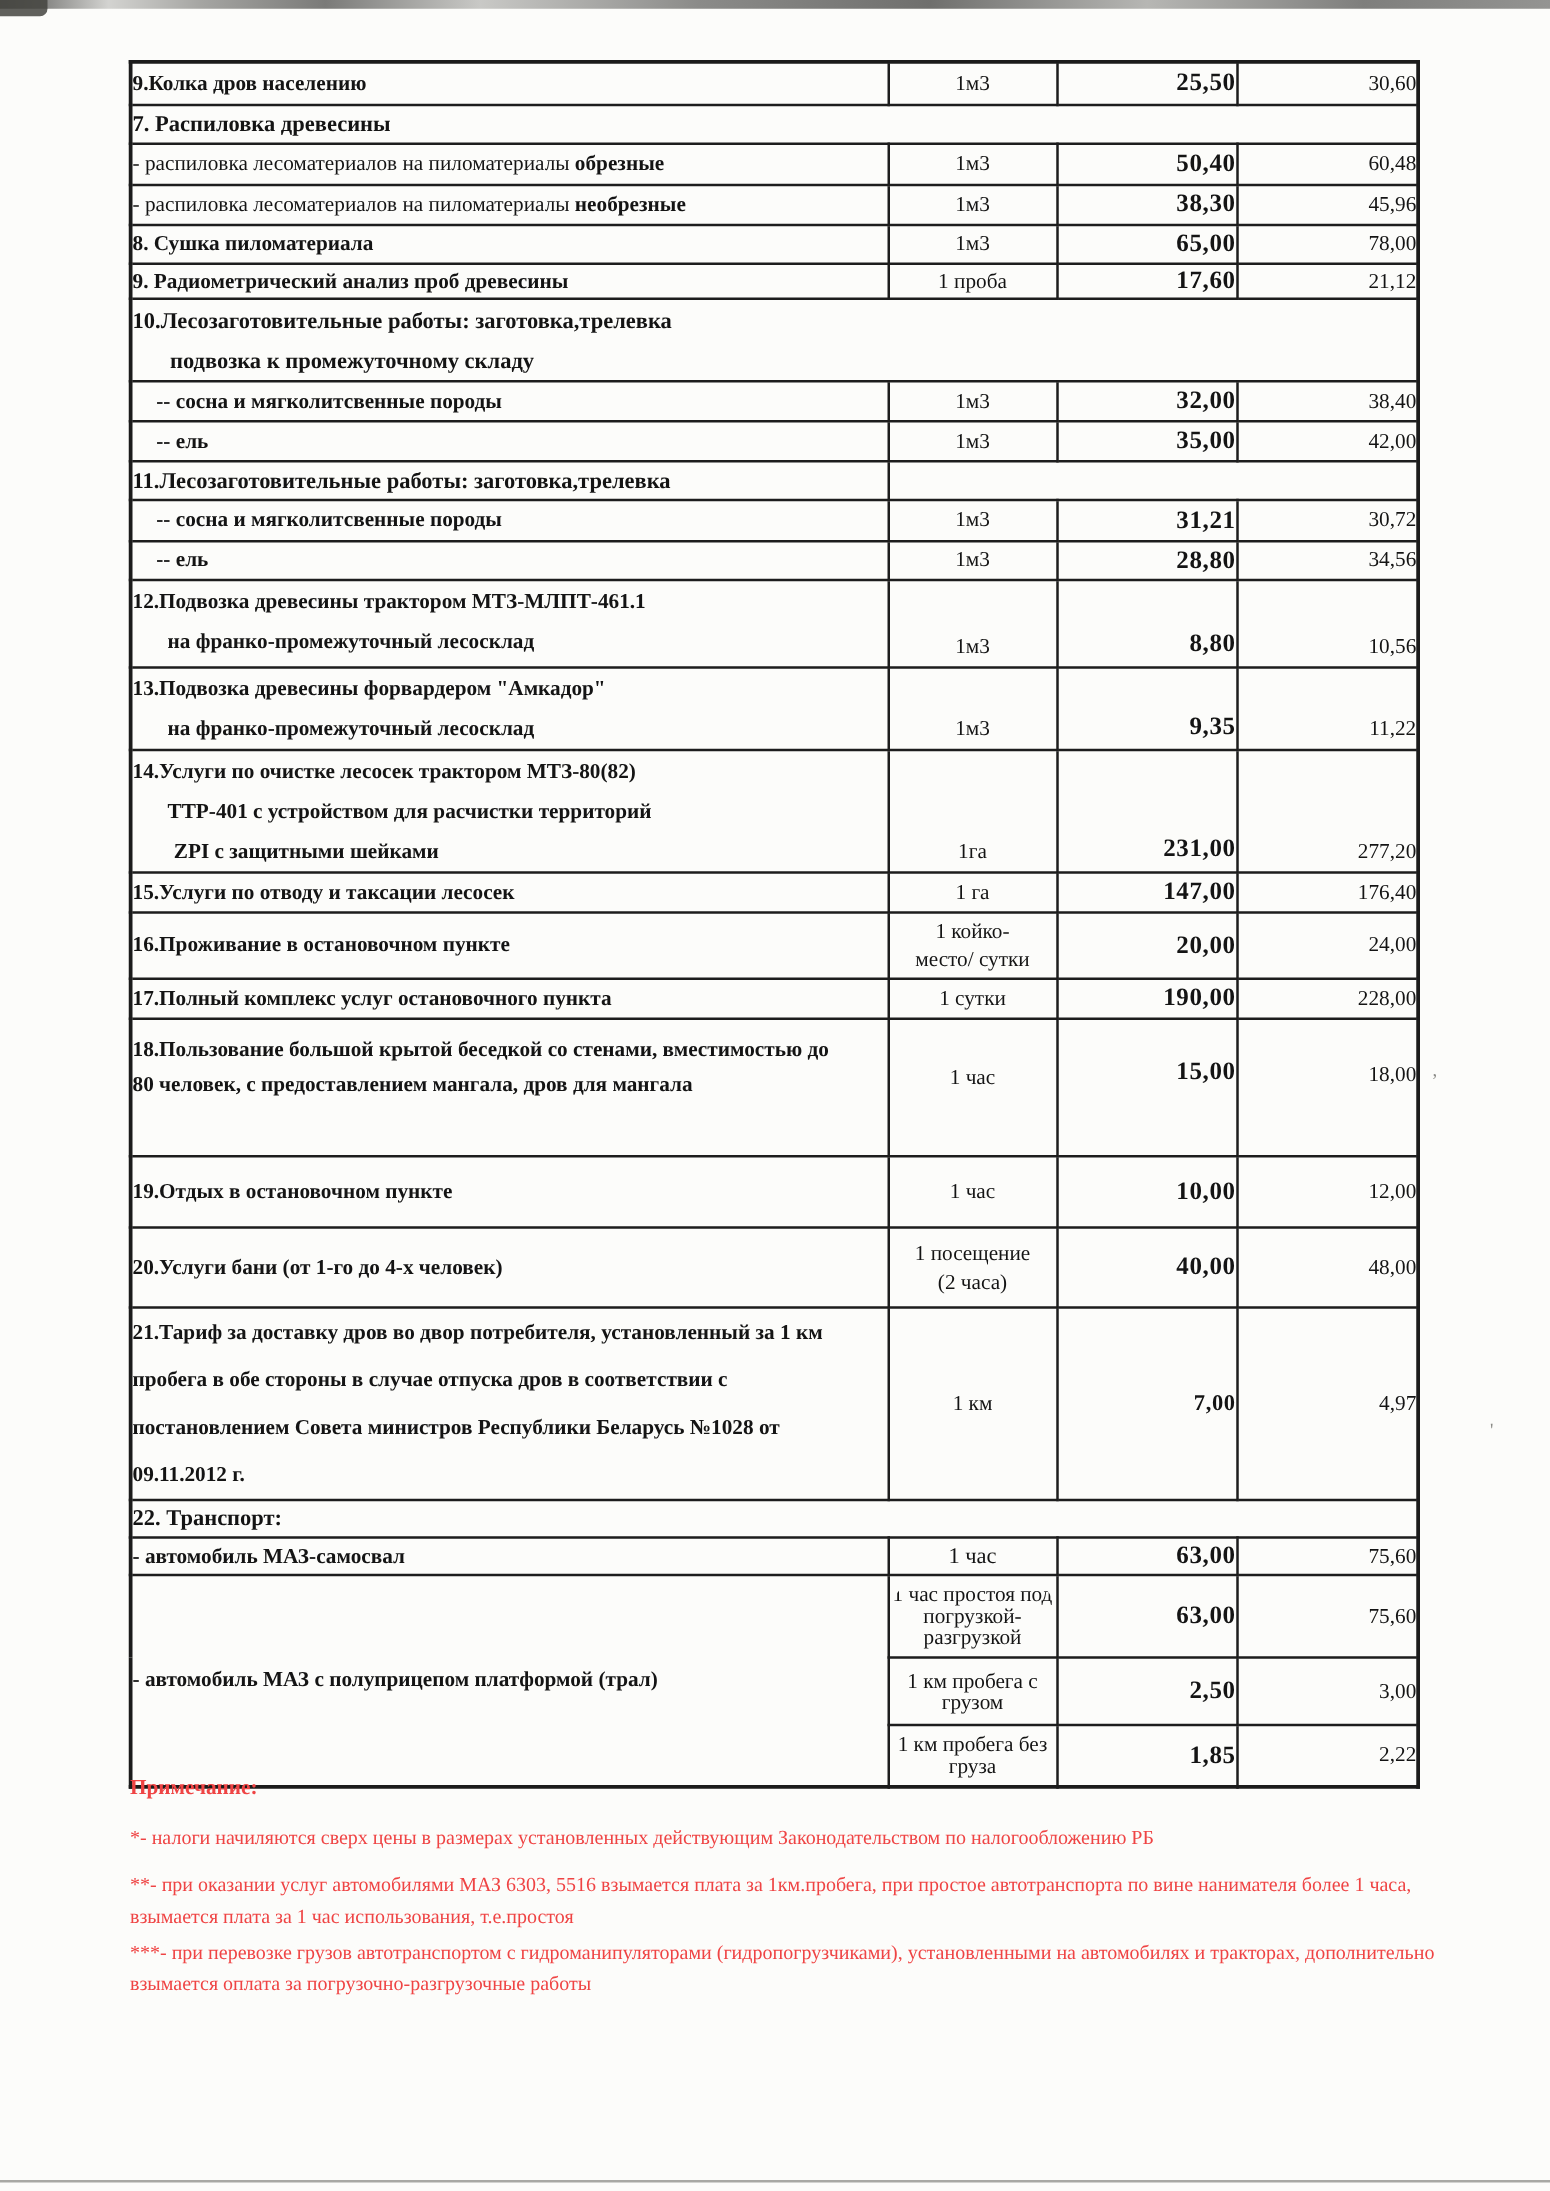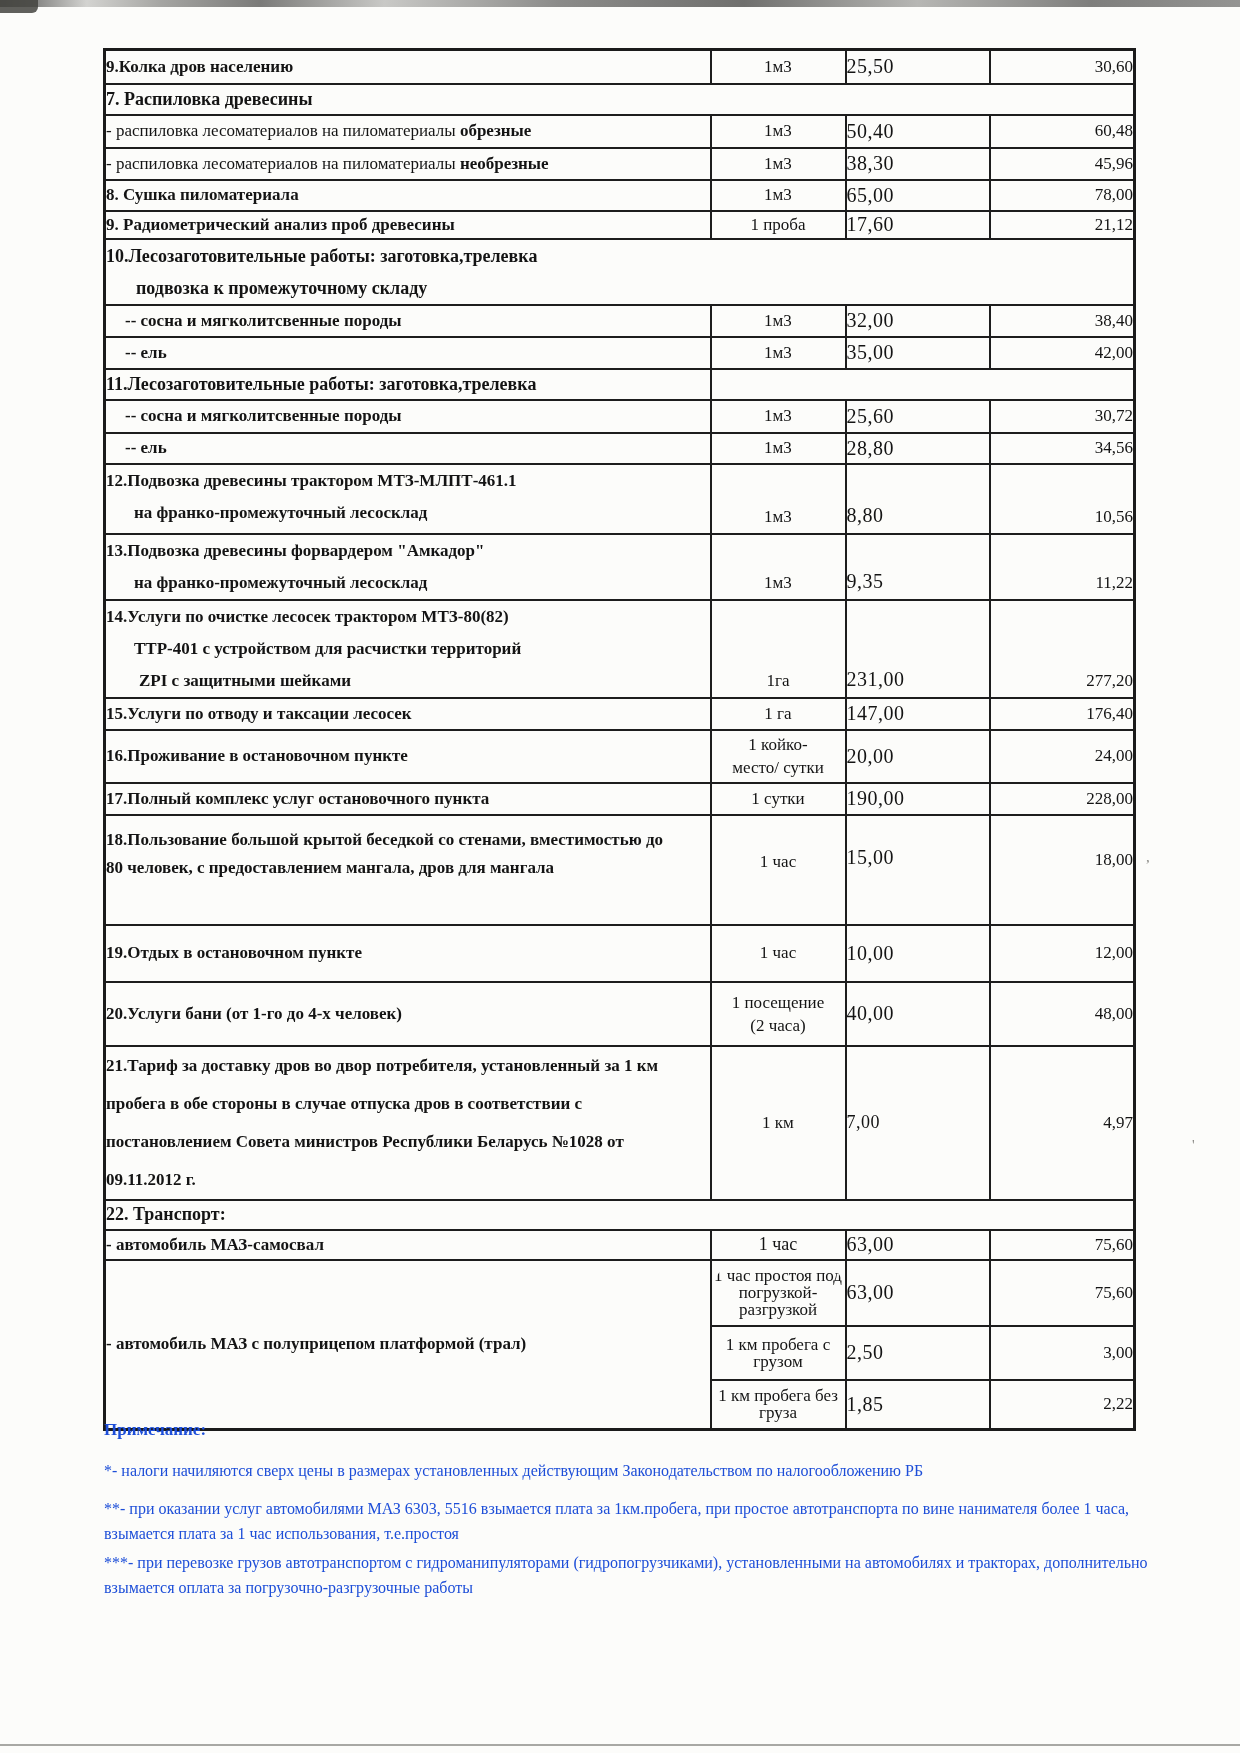--- a/index.html
+++ b/index.html
@@ -28,37 +28,37 @@
   }
   table.price{border:3px solid #1b1b1b;}
   table.price td{
     border:2px solid #1d1d1d;
     padding:0;
     vertical-align:middle;
     overflow:hidden;
   }
   td.c1{padding-left:6px;text-align:left;font-weight:bold;font-size:17px;}
   td.c2{text-align:center;font-size:17px;}
-  td.c3{text-align:left;font-weight:normal;font-size:20px;letter-spacing:.5px;}
+  td.c3{text-align:right;font-weight:bold;font-size:20px;letter-spacing:.5px;}
   td.c4{text-align:right;padding-right:27px;font-size:17px;}
   td.sec{padding-left:6px;text-align:left;font-weight:bold;font-size:18px;}
   .ind1{padding-left:19px !important;}
   .line2{padding-left:28px;}
   .line3{padding-left:33px;}
   .vbottom{vertical-align:bottom !important;padding-bottom:6px !important;}
   .vtop{vertical-align:top !important;}
   .smallunit{font-size:13px;line-height:17px;border-radius:30px;}
   .u2{line-height:23px;}
   td .lbl-line{line-height:32px;}
   .lh27 div{line-height:27.5px;}
   .lh28 div{line-height:28px;}
   .pad-top{padding-top:3px;}
 
   
-  .notes{position:absolute;left:104px;width:1086px;font-size:16px;color:#1d4ed8;}
+  .notes{position:absolute;left:104px;width:1086px;font-size:16px;color:#ef4444;}
   .notes-title{font-weight:bold;font-size:17px;}
   .note{line-height:25px;}
 </style>
 </head>
 <body>
 
 <div class="scan-top"></div>
 <div class="scan-top-blob"></div>
 
 <table class="price">
@@ -131,21 +131,21 @@
   </tr>
 
   <tr style="height:31px">
     <td class="sec"><span>11.Лесозаготовительные работы: заготовка,трелевка</span></td>
     <td colspan="3"></td>
   </tr>
 
   <tr style="height:33px">
     <td class="c1 ind1"><span>-- сосна и мягколитсвенные породы</span></td>
     <td class="c2"><span>1м3</span></td>
-    <td class="c3"><span>25,60</span></td>
+    <td class="c3"><span>31,21</span></td>
     <td class="c4"><span>30,72</span></td>
   </tr>
 
   <tr style="height:31px">
     <td class="c1 ind1"><span>-- ель</span></td>
     <td class="c2"><span>1м3</span></td>
     <td class="c3"><span>28,80</span></td>
     <td class="c4"><span>34,56</span></td>
   </tr>
 

